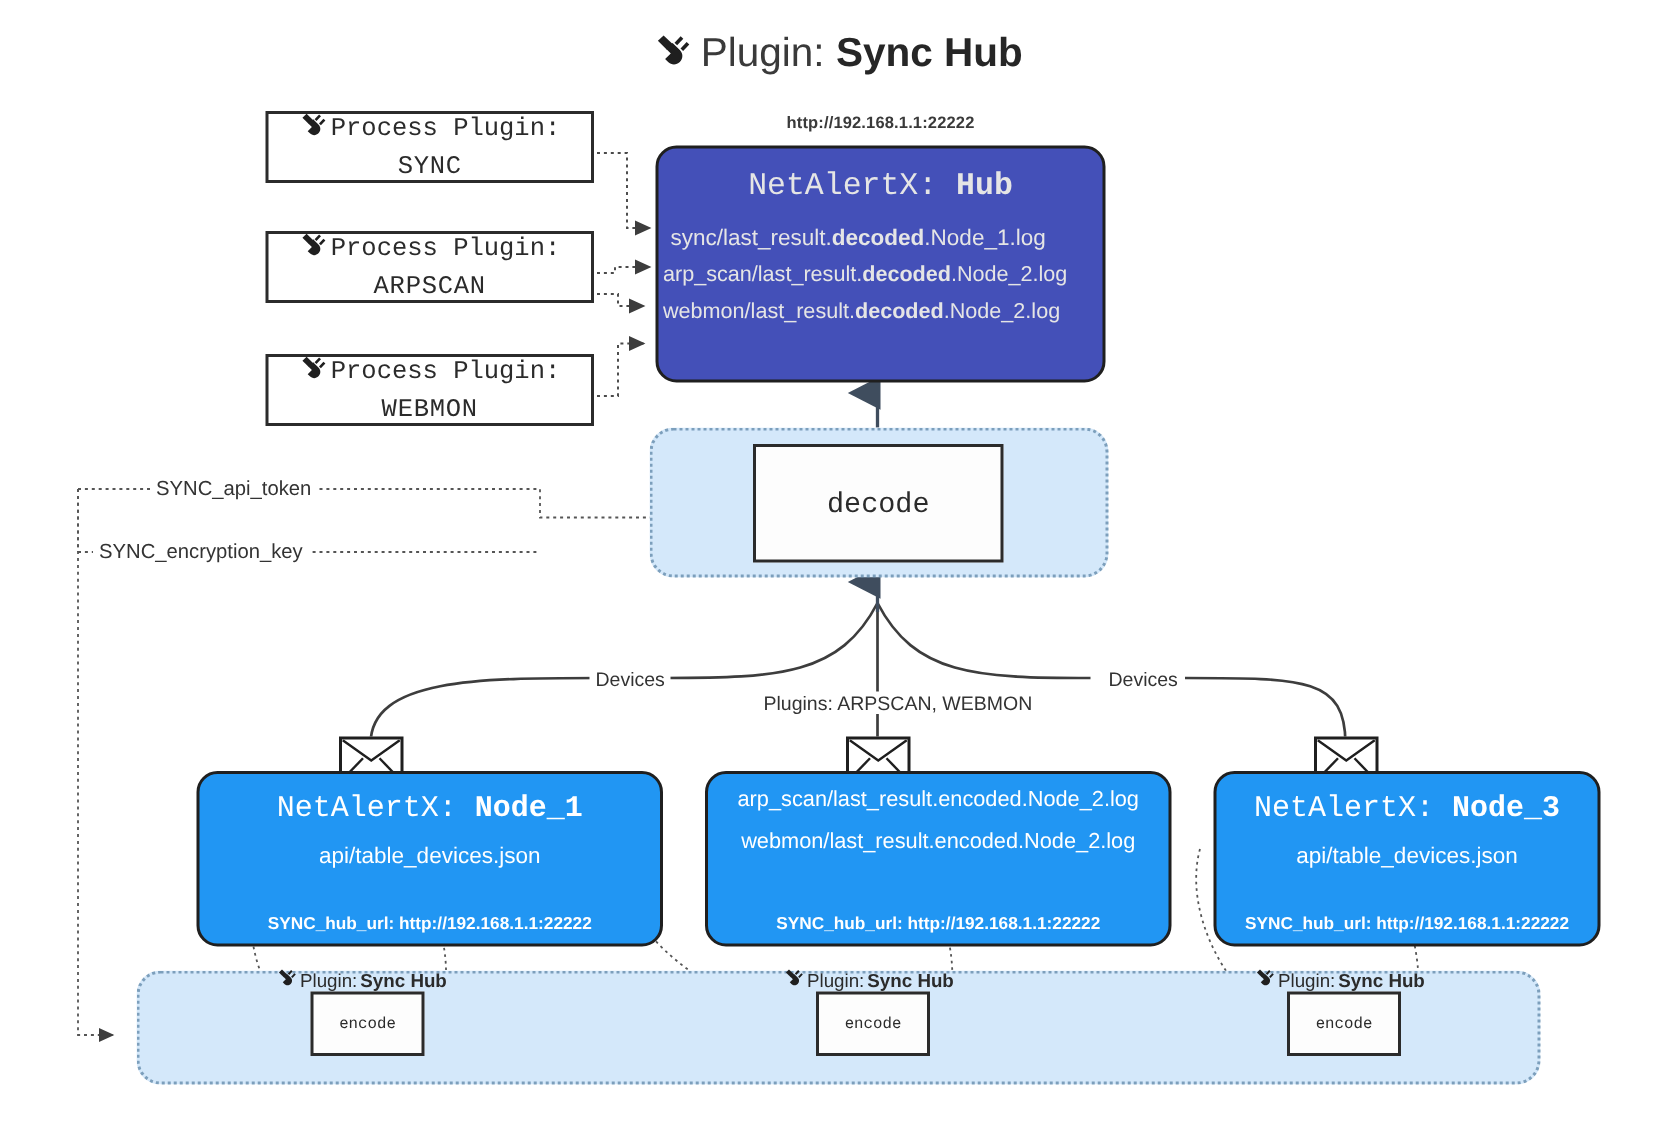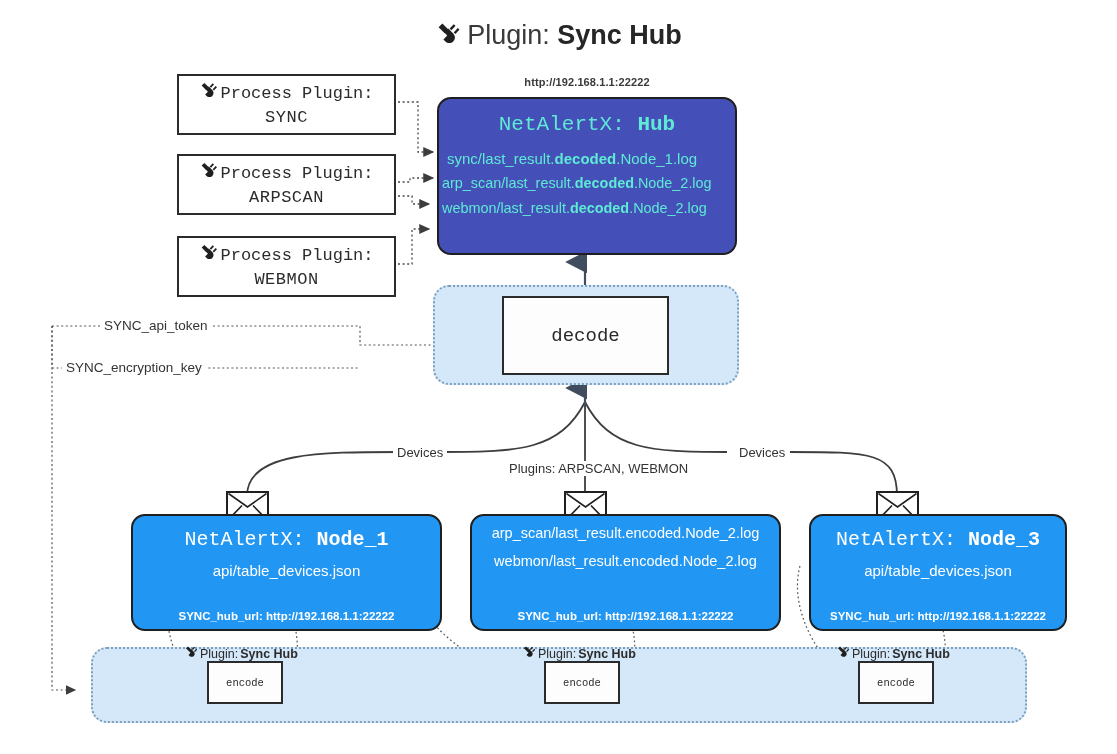--- a/index.html
+++ b/index.html
@@ -8,34 +8,34 @@
   #stage{position:absolute;inset:0;padding-left:24px;}
   svg#wires{position:absolute;left:0;top:0;width:1117px;height:754px;pointer-events:none;}
 
   
   .title{position:absolute;left:0;top:18px;width:1117px;text-align:center;
          font-size:27px;line-height:34px;color:#3a3a3a;}
   .title .plug{display:inline-block;vertical-align:-3px;margin-right:6px;}
   .title .b{font-weight:bold;color:#262626;}
 
   
-  .procbox{position:absolute;width:219px;height:61px;background:#ffffff;
+  .procbox{position:absolute;width:219px;height:48px;background:#ffffff;
            border:2px solid #2b2b2b;box-sizing:border-box;
            font-family:"Liberation Mono",monospace;font-size:17px;color:#2b2b2b;
            display:flex;flex-direction:column;align-items:center;justify-content:center;
            line-height:22px;}
   .procbox .l1{display:flex;align-items:center;gap:2px;}
   .procbox .l2{letter-spacing:0.5px;}
 
   
   .huburl{position:absolute;left:497px;top:76px;width:180px;text-align:center;
           font-size:11px;font-weight:bold;color:#3a3a3a;letter-spacing:.1px;}
   .hub{position:absolute;left:437px;top:97px;width:300px;height:158px;
        background:#4450b8;border:2px solid #1f1f1f;border-radius:14px;box-sizing:border-box;
-       color:#5eead4;}
+       color:#e5e5e5;}
   .hub .hname{font-family:"Liberation Mono",monospace;font-size:21px;text-align:center;
               margin-top:14px;}
   .hub .hname b{font-weight:bold;}
   .hub .rows{margin-top:10px;}
   .hub .row{font-size:15px;line-height:25px;padding-left:8px;white-space:nowrap;}
   .hub .row b{font-weight:bold;}
   .hub .row.wide{font-size:14.4px;padding-left:3px;}
 
   
   .band{position:absolute;background:#d4e8fa;border:2px dotted #7c9fbc;border-radius:16px;

